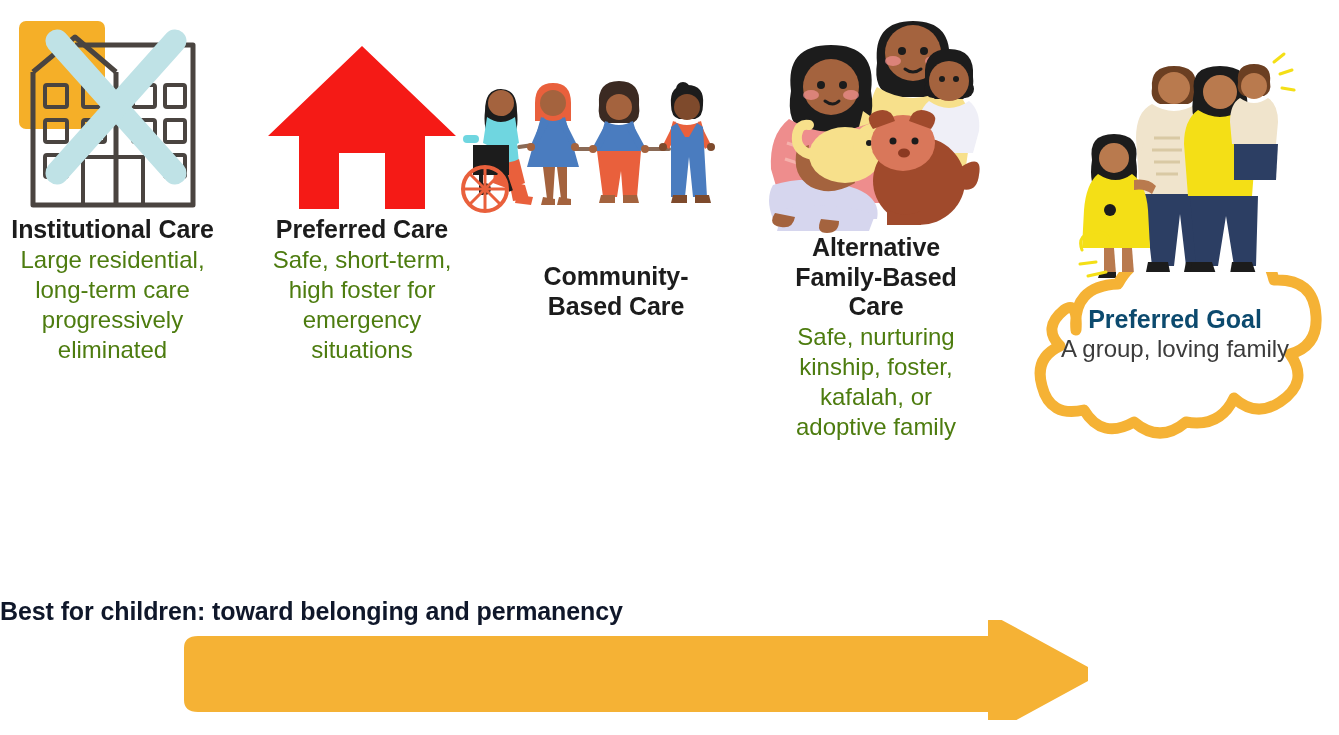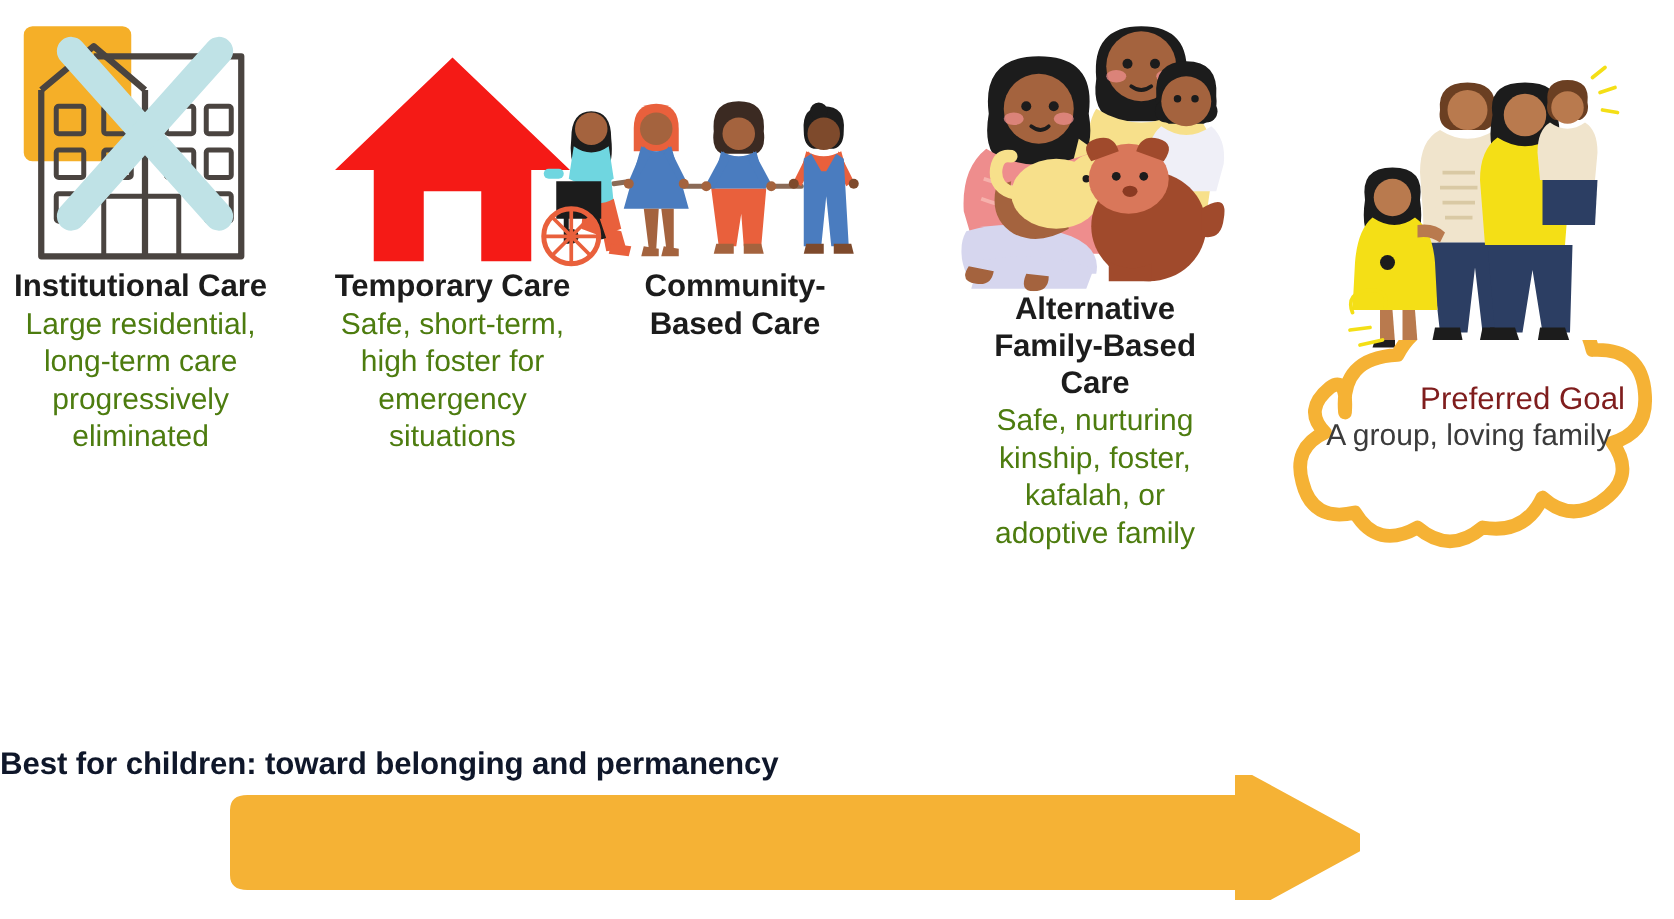--- a/index.html
+++ b/index.html
@@ -23,21 +23,21 @@
   .col-desc{
     font-size:24px;line-height:1.25;color:#4d7c0f;
     text-align:center;margin:0;font-weight:400;
   }
 
   
   #col-institutional{left:10px;width:205px;}
   #col-institutional .art{height:215px;width:205px;}
   #col-temporary{left:262px;width:200px;}
   #col-temporary .art{height:215px;width:200px;}
-  #col-community{left:484px;width:208px;}
+  #col-community{left:512px;width:208px;gap:47px;}
   #col-community .art{height:215px;width:300px;margin-left:-38px;}
   #col-alternative{left:772px;width:208px;}
   #col-alternative .art{height:233px;width:215px;}
 
   
   .inst-wrap{position:relative;width:200px;height:200px;}
   .inst-square{
     position:absolute;left:6px;top:6px;width:86px;height:108px;
     background:#F5AF28;border-radius:7px;
   }
@@ -54,21 +54,21 @@
     letter-spacing:-0.1px;
   }
   #journey-arrow{position:absolute;left:168px;top:620px;}
 
   
   #cloud-block{position:absolute;left:1004px;top:272px;width:336px;height:205px;}
   .cloud-svg{position:absolute;left:0;top:0;}
   .cloud-text{
     position:absolute;left:46px;top:32px;width:250px;text-align:center;
   }
-  .cloud-title{font-weight:normal;font-size:25px;line-height:1.2;color:#7f1d1d;margin:0;text-align:right;}
+  .cloud-title{font-weight:bold;font-size:25px;line-height:1.2;color:#0c4a6e;margin:0;}
   .cloud-desc{font-size:24px;line-height:1.25;color:#3b3b3b;margin:0;}
   #preferred-art{position:absolute;left:1078px;top:48px;width:224px;height:240px;}
 </style>
 </head>
 <body>
 
 <div class="stage">
 
   <div class="col" id="col-institutional">
     <div class="art">
@@ -106,21 +106,21 @@
     <h3 class="col-title">Institutional Care</h3>
     <p class="col-desc">Large residential, long-term care progressively eliminated</p>
   </div>
 
   <div class="col" id="col-temporary">
     <div class="art">
       <svg class="house-svg" width="190" height="175" viewBox="0 0 190 175">
         <path d="M95 6 L189 96 L158 96 L158 169 L118 169 L118 113 L72 113 L72 169 L32 169 L32 96 L1 96 Z" fill="#F51A16"></path>
       </svg>
     </div>
-    <h3 class="col-title">Temporary Care</h3>
+    <h3 class="col-title">Preferred Care</h3>
     <p class="col-desc">Safe, short-term, high foster for emergency situations</p>
   </div>
 
   <div class="col" id="col-community">
     <div class="art">
       <svg width="300" height="140" viewBox="0 0 300 140">
 
         <g stroke="#8A6A56" stroke-width="4" stroke-linecap="round">
           <line x1="72" y1="72" x2="86" y2="70"></line>
           <line x1="128" y1="74" x2="152" y2="74"></line>

